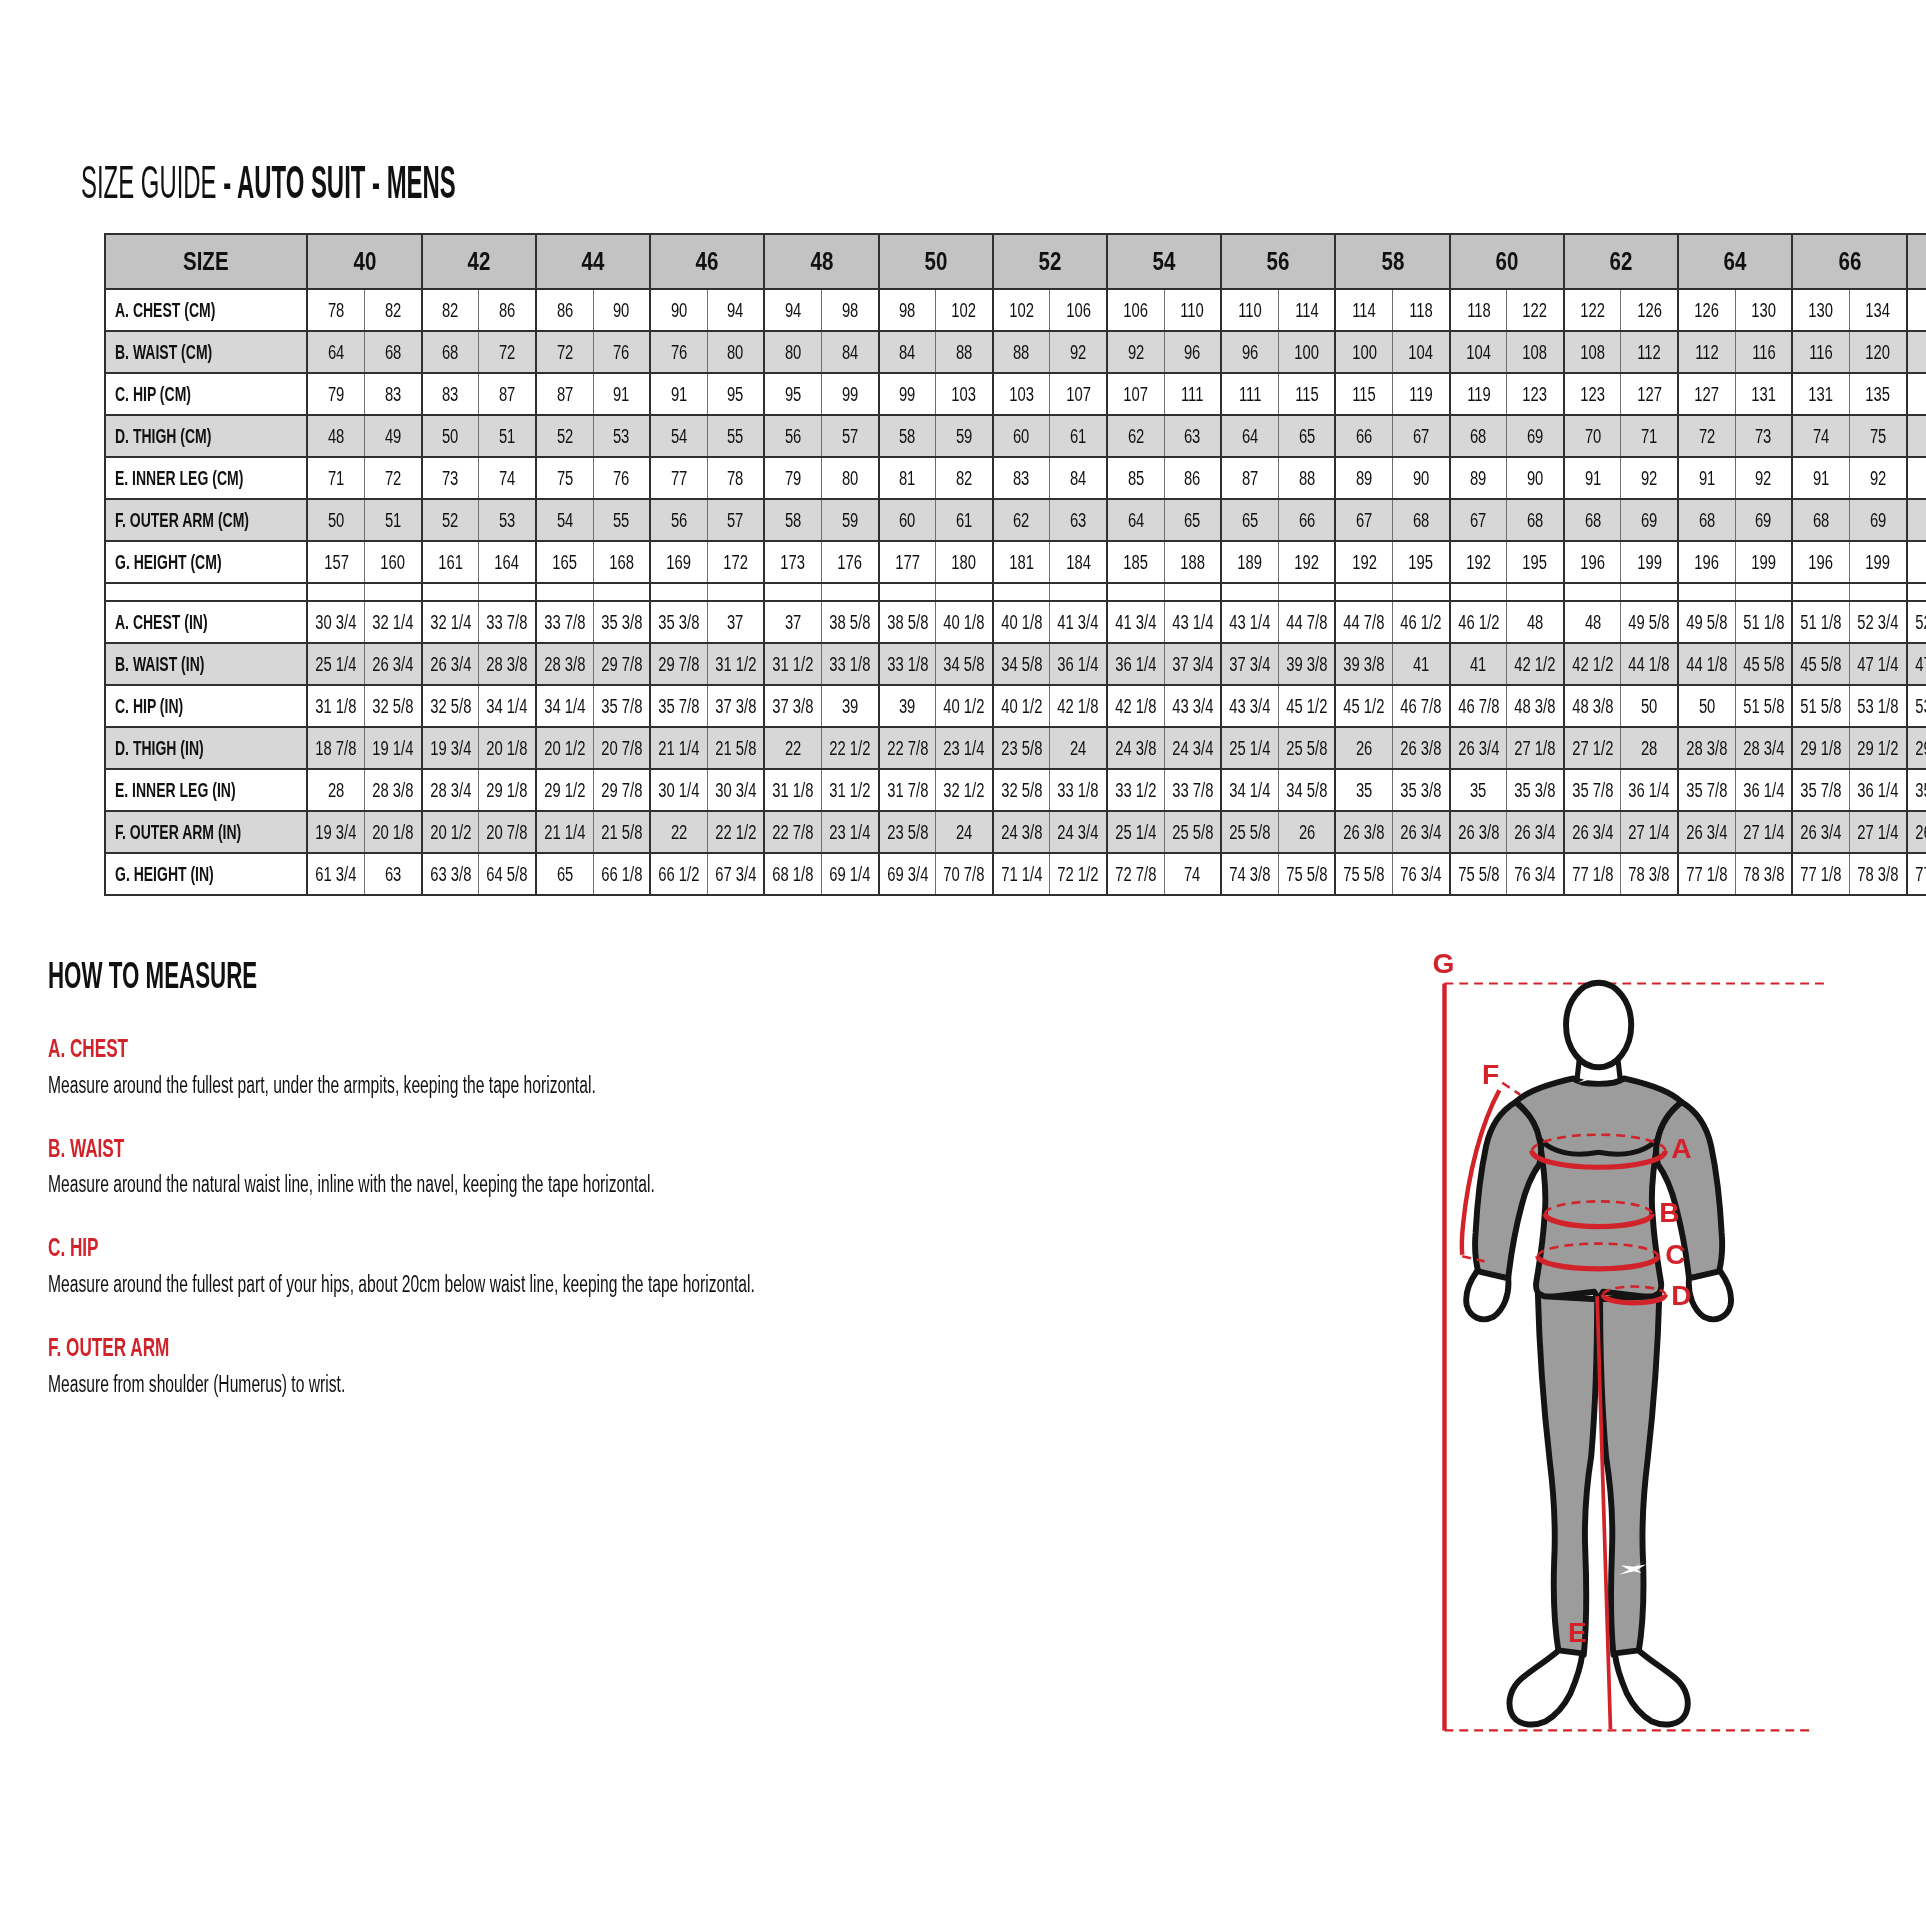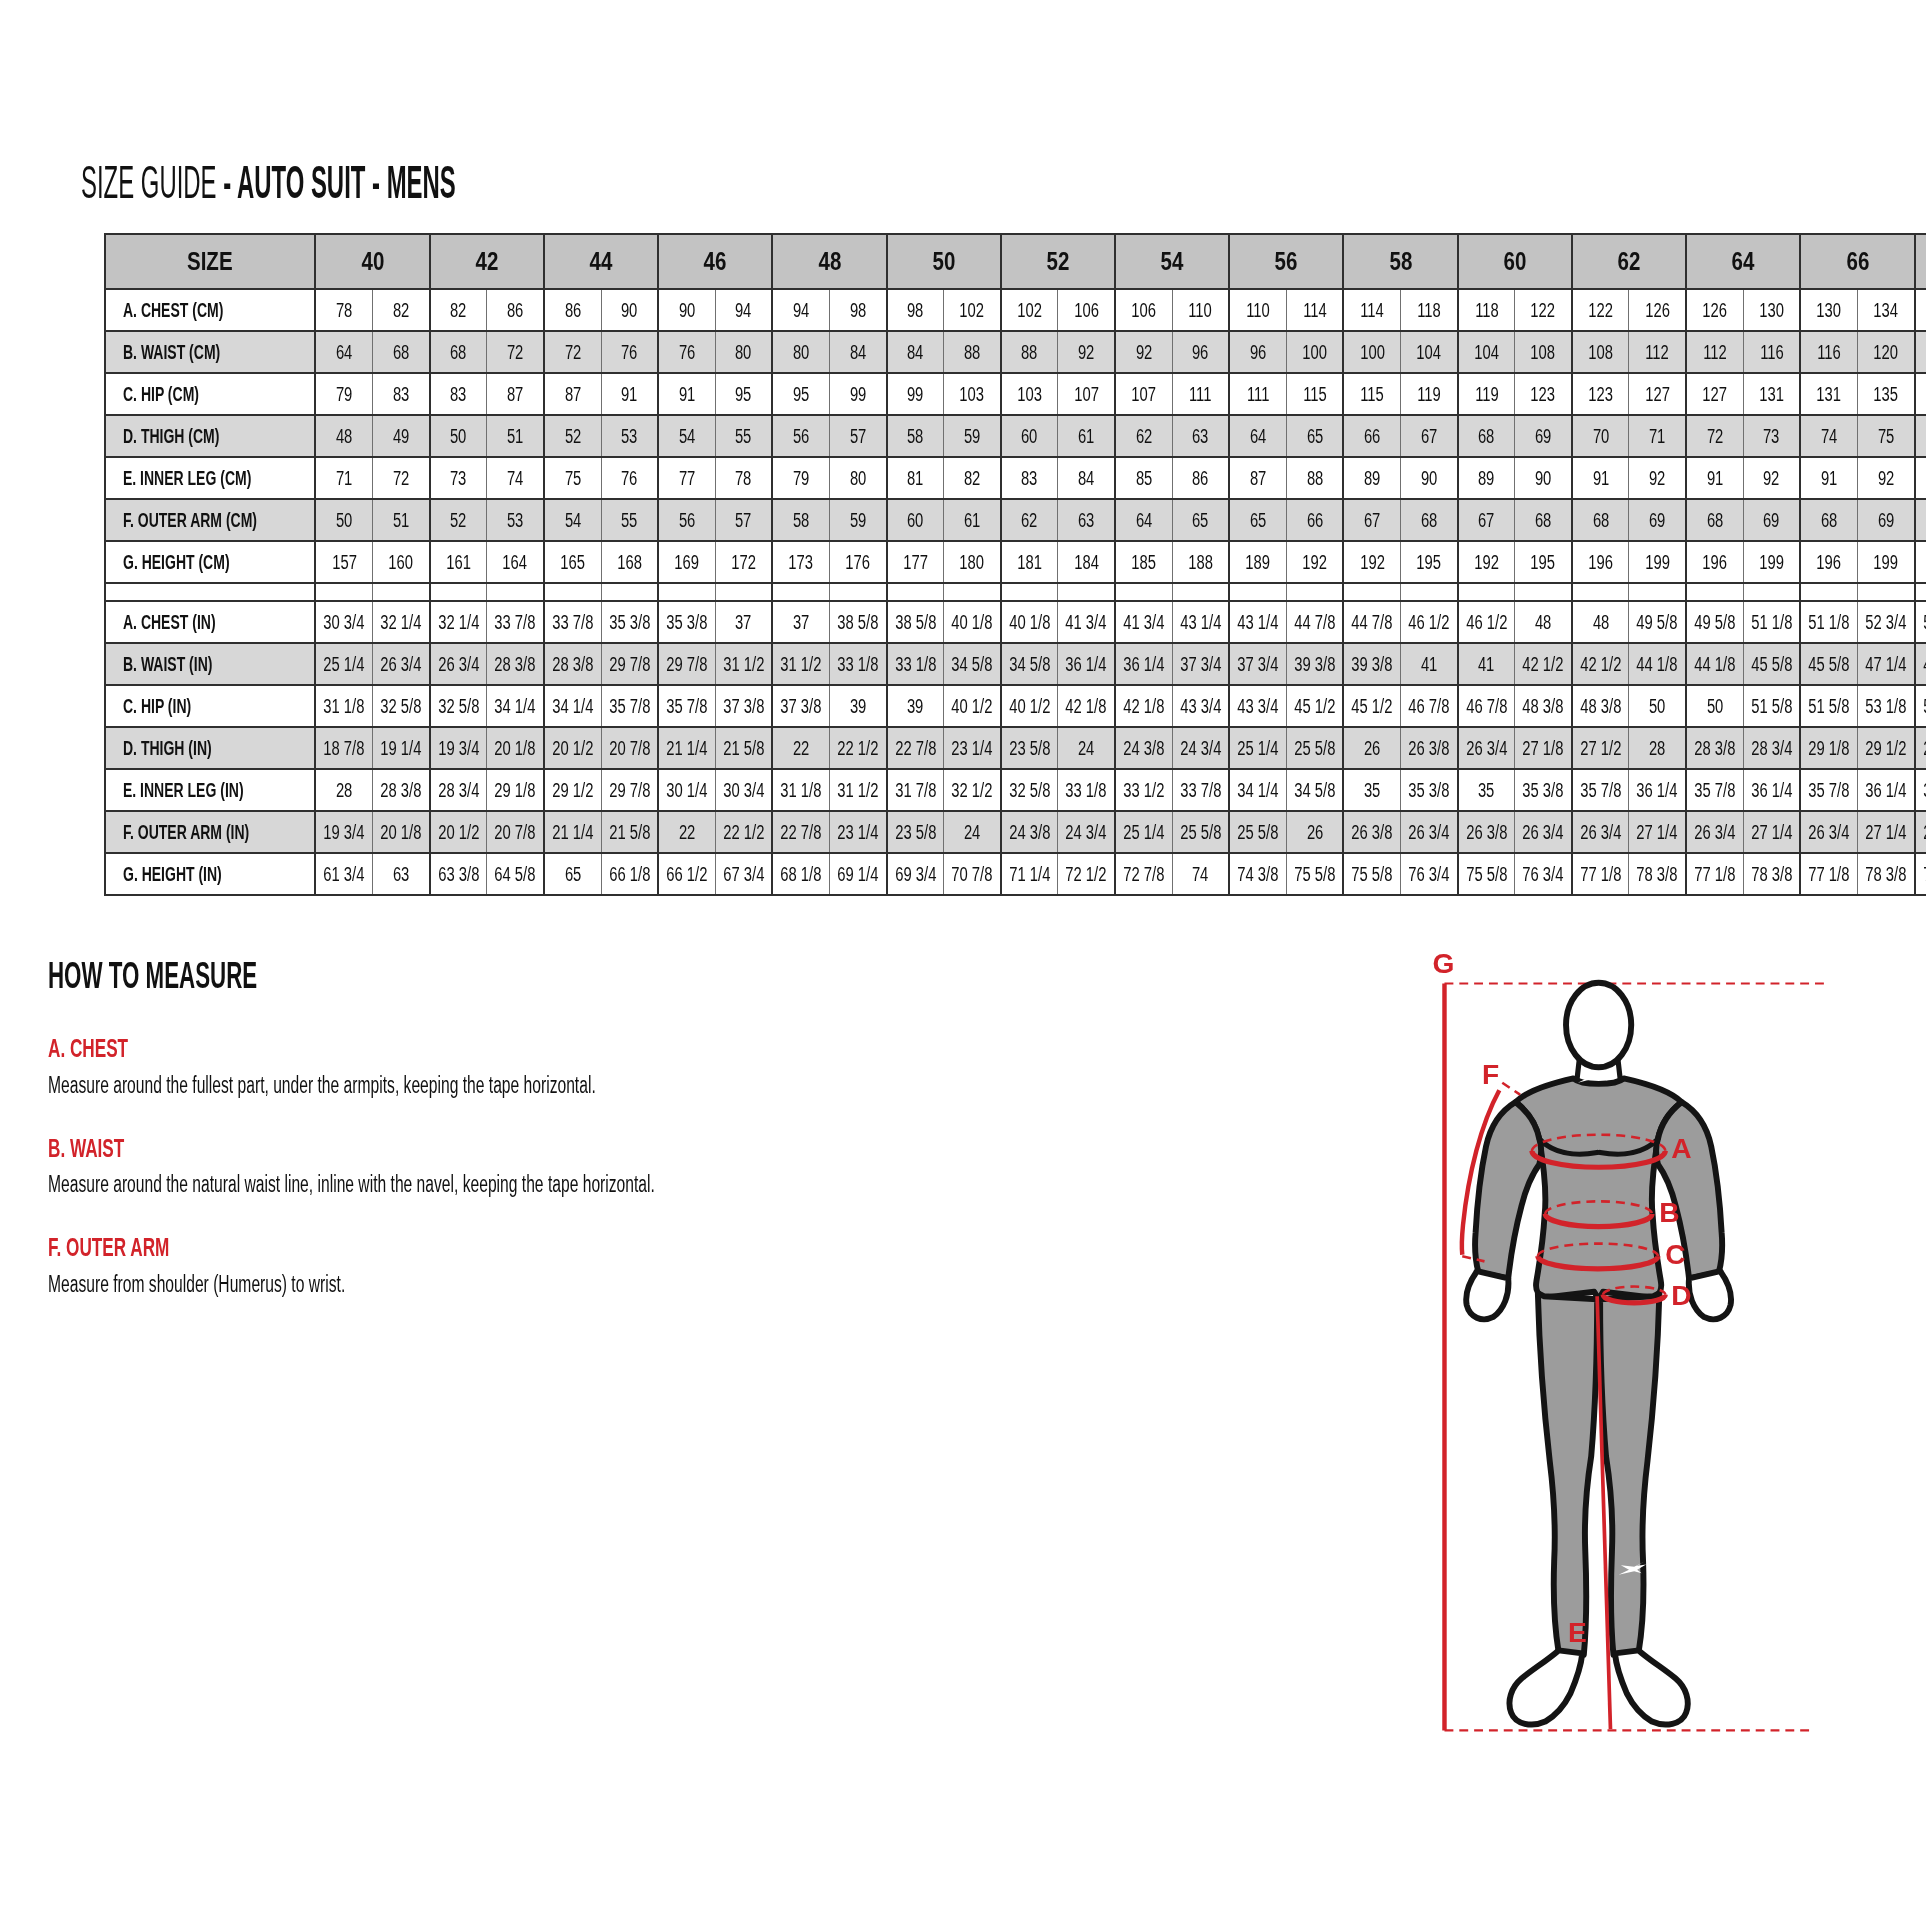--- a/index.html
+++ b/index.html
@@ -37,21 +37,21 @@
     border-top:2.2px solid var(--line-dark);
     border-bottom:2.2px solid var(--line-dark);
     padding:0;overflow:hidden;
   }
   .size-table thead th{
     height:53px;background:var(--header-gray);
     font-size:25px;font-weight:700;text-align:center;
   }
   .size-table td{height:40px;text-align:center;font-size:20px;font-weight:400;background:#fff;}
   .size-table td.lab{
-    text-align:left;padding-left:17px;font-weight:700;font-size:20px;
+    text-align:left;padding-left:9px;font-weight:700;font-size:20px;
     border-right:2.2px solid var(--line-dark);
   }
   .size-table tr.shaded td{background:var(--row-gray);}
   .size-table td.gs,.size-table th.gs{border-left:2.2px solid var(--line-dark);}
   .size-table .sx{display:inline-block;white-space:nowrap;transform:scaleX(0.74);}
   .size-table td.lab .sx{transform:scaleX(0.70);transform-origin:left center;}
   .size-table th .sx{transform:scaleX(0.82);}
   .size-table tr.gap td{height:16.3px;background:#fff;}
 
   .howto{position:absolute;left:48px;top:957px;width:1296px;}
@@ -632,20 +632,24 @@
     <div id="measureSections">
         <div class="msec">
           <h3>A. CHEST</h3>
           <p>Measure around the fullest part, under the armpits, keeping the tape horizontal.</p>
         </div>
         <div class="msec">
           <h3>B. WAIST</h3>
           <p>Measure around the natural waist line, inline with the navel, keeping the tape horizontal.</p>
         </div>
         <div class="msec">
+          <h3>C. HIP</h3>
+          <p>Measure around the fullest part of your hips, about 20cm below waist line, keeping the tape horizontal.</p>
+        </div>
+        <div class="msec">
           <h3>F. OUTER ARM</h3>
           <p>Measure from shoulder (Humerus) to wrist.</p>
         </div>
       </div>
   </div>
 
   <div class="diagram">
     <svg viewBox="0 0 542 1170">
 
       <line class="red-dash" x1="22" y1="56" x2="534" y2="56" stroke-width="3"></line>

